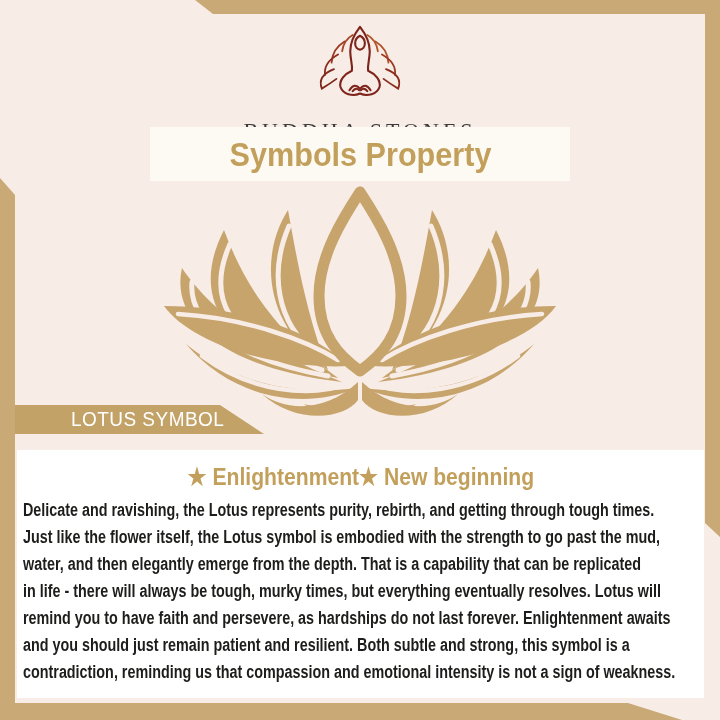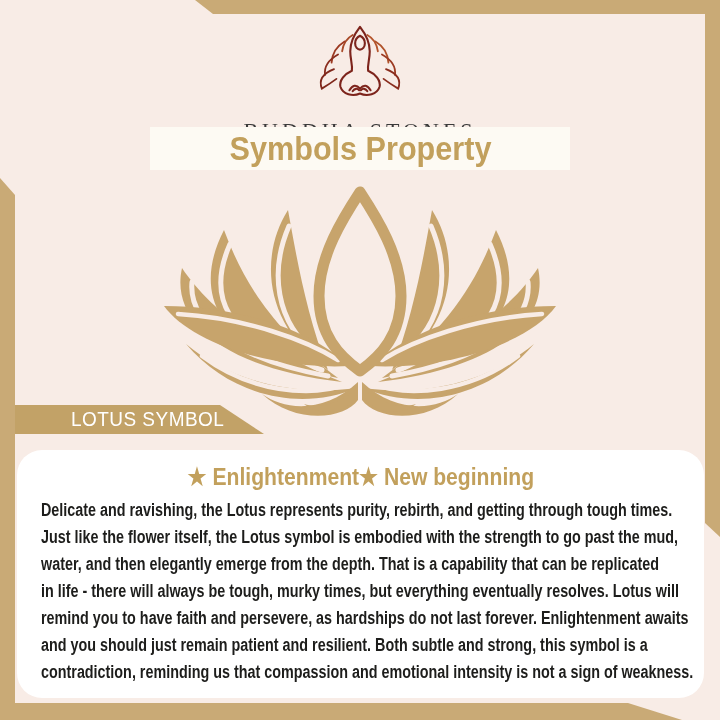--- a/index.html
+++ b/index.html
@@ -16,42 +16,42 @@
     clip-path:polygon(0 0,100% 17px,100% 100%,0 100%);}
   .strip-bottom{bottom:0;left:0;width:682px;height:17px;
     clip-path:polygon(0 0,628px 0,100% 100%,0 100%);}
 
   
   .logo-wrap{position:absolute;top:22px;left:0;right:0;text-align:center;}
   .brand-name{margin-top:14px;font-family:"Liberation Serif",serif;font-size:22px;
     letter-spacing:4px;color:#3b3b3b;}
 
   
-  .banner{position:absolute;left:150px;top:127px;width:420px;height:43px;
+  .banner{position:absolute;left:150px;top:127px;width:420px;height:54px;
     background:#fdfaf3;display:flex;align-items:center;justify-content:center;}
   .banner-title{font-size:34px;font-weight:bold;color:#c2a05c;
     display:inline-block;transform:scaleX(0.9);transform-origin:center;letter-spacing:0;}
 
   
   .lotus{position:absolute;left:160px;top:184px;width:400px;height:232px;}
 
   
   .section-bar{position:absolute;left:15px;top:405px;width:214px;height:29px;
     background:#c2a267;clip-path:polygon(0 0,205px 0,100% 100%,0 100%);
     display:flex;align-items:center;padding-left:35px;}
   .section-bar span{color:#ffffff;font-size:20px;letter-spacing:0.5px;padding-left:22px;
     display:inline-block;transform:scaleX(0.95);transform-origin:left center;}
 
   
   .content-box{position:absolute;left:17px;top:450px;width:687px;height:248px;
-    background:#ffffff;border-radius:25px;}
+    background:#ffffff;}
   .content-heading{margin-top:13px;text-align:center;font-size:24px;font-weight:bold;
     color:#c2a05c;}
   .content-heading span{display:inline-block;transform:scaleX(0.88);transform-origin:center;}
-  .content-body-wrap{padding:6px 10px 0 24px;overflow:hidden;}
+  .content-body-wrap{padding:6px 10px 0 6px;overflow:hidden;}
   .content-body{font-size:17.5px;font-weight:bold;color:#1d1d1b;line-height:27px;
     white-space:pre-line;width:122%;transform:scaleX(0.82);transform-origin:0 0;
     letter-spacing:0;}
 </style>
 </head>
 <body>
 
 <div class="canvas">
 
   <div class="strip strip-top"></div>

